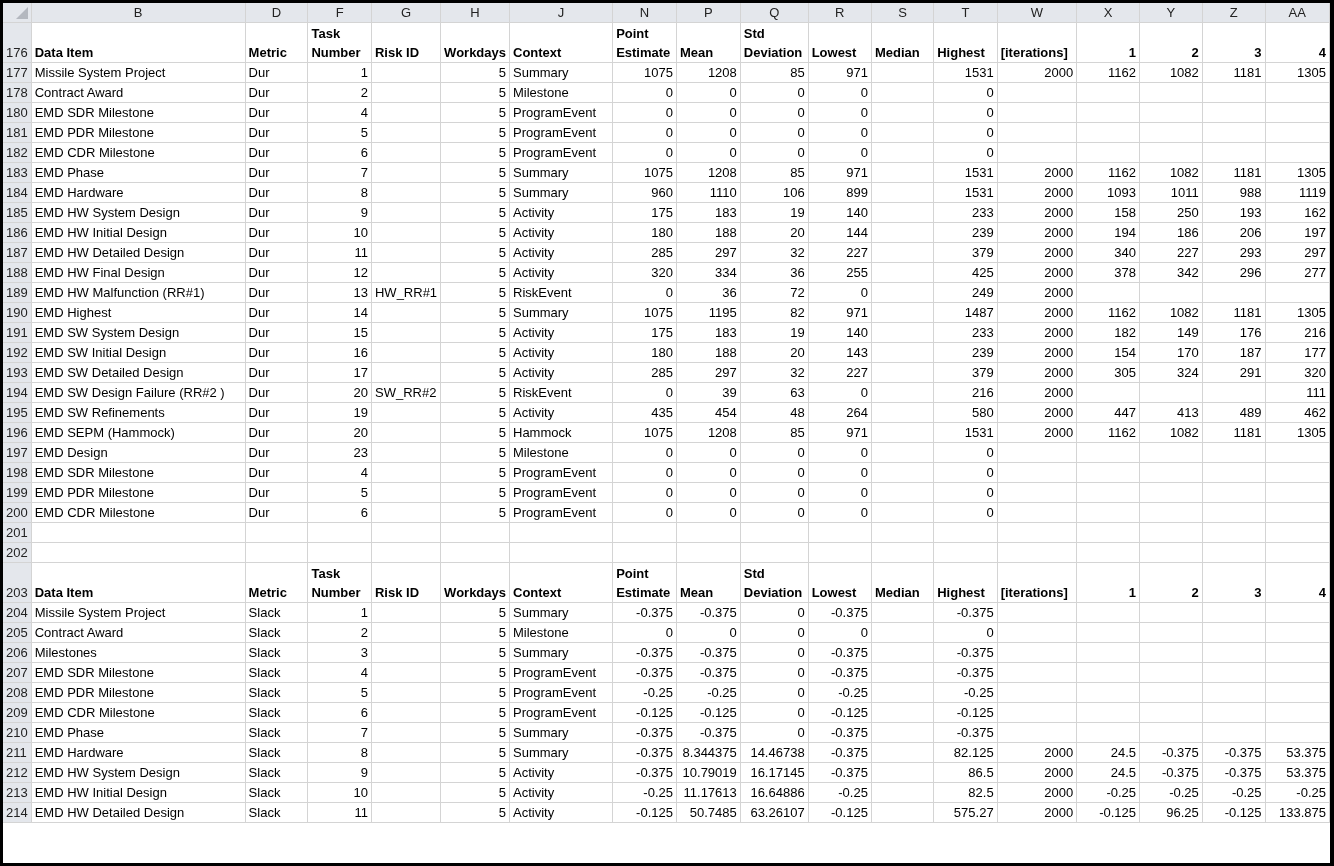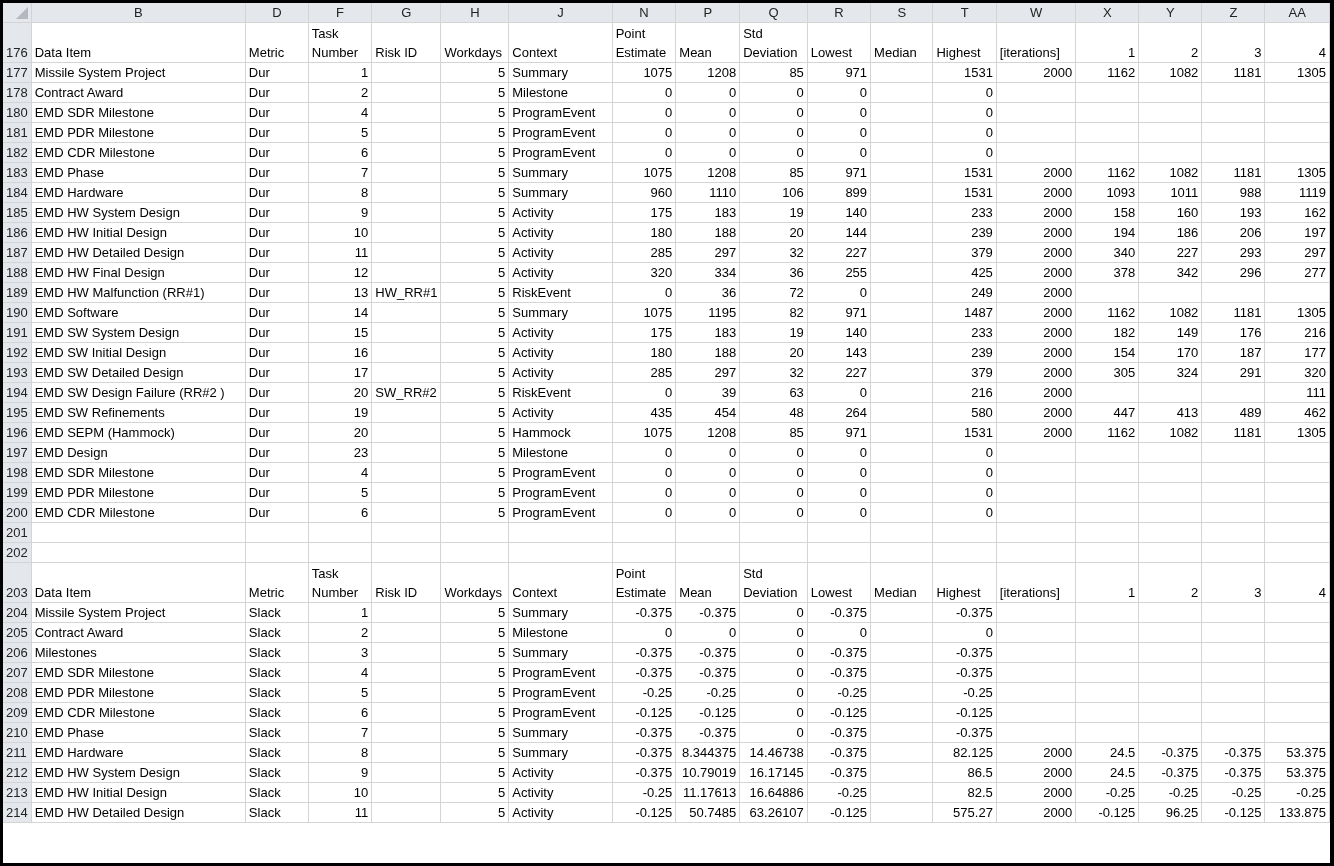--- a/index.html
+++ b/index.html
@@ -26,21 +26,21 @@
     position: absolute; right: 3px; bottom: 3px; width: 0; height: 0;
     border-left: 12px solid transparent; border-bottom: 12px solid #b4b8bf;
   }
   td.rowhdr {
     background: #e4e7ec; text-align: left; color: #222;
     border-right: 1px solid #9ca3ae; border-bottom: 1px solid #c6cbd3;
     padding: 0 1px; font-size: 13px; vertical-align: bottom;
   }
   td.num { text-align: right; }
   td.txt { text-align: left; }
-  tr.hdrrow td { height: 40px; line-height: 19px; vertical-align: bottom; font-weight: normal; }
+  tr.hdrrow td { height: 40px; line-height: 19px; vertical-align: bottom; font-weight: bold; }
   tr.hdrrow td.rowhdr { font-weight: normal; }
   .two { display: block; }
 </style>
 </head>
 <body>
 
 <div id="frame">
   <table class="sheet" id="sheet">
     <colgroup>
       <col style="width:25px">
@@ -307,21 +307,21 @@
           <td class="num">5</td>
           <td class="txt">Activity</td>
           <td class="num">175</td>
           <td class="num">183</td>
           <td class="num">19</td>
           <td class="num">140</td>
           <td class="num">&nbsp;</td>
           <td class="num">233</td>
           <td class="num">2000</td>
           <td class="num">158</td>
-          <td class="num">160</td>
+          <td class="num">250</td>
           <td class="num">193</td>
           <td class="num">162</td>
         </tr>
         <tr>
           <td class="rowhdr">186</td>
           <td class="txt">EMD HW Initial Design</td>
           <td class="txt">Dur</td>
           <td class="num">10</td>
           <td class="txt">&nbsp;</td>
           <td class="num">5</td>
@@ -393,21 +393,21 @@
           <td class="num">&nbsp;</td>
           <td class="num">249</td>
           <td class="num">2000</td>
           <td class="num">&nbsp;</td>
           <td class="num">&nbsp;</td>
           <td class="num">&nbsp;</td>
           <td class="num">&nbsp;</td>
         </tr>
         <tr>
           <td class="rowhdr">190</td>
-          <td class="txt">EMD Software</td>
+          <td class="txt">EMD Highest</td>
           <td class="txt">Dur</td>
           <td class="num">14</td>
           <td class="txt">&nbsp;</td>
           <td class="num">5</td>
           <td class="txt">Summary</td>
           <td class="num">1075</td>
           <td class="num">1195</td>
           <td class="num">82</td>
           <td class="num">971</td>
           <td class="num">&nbsp;</td>

